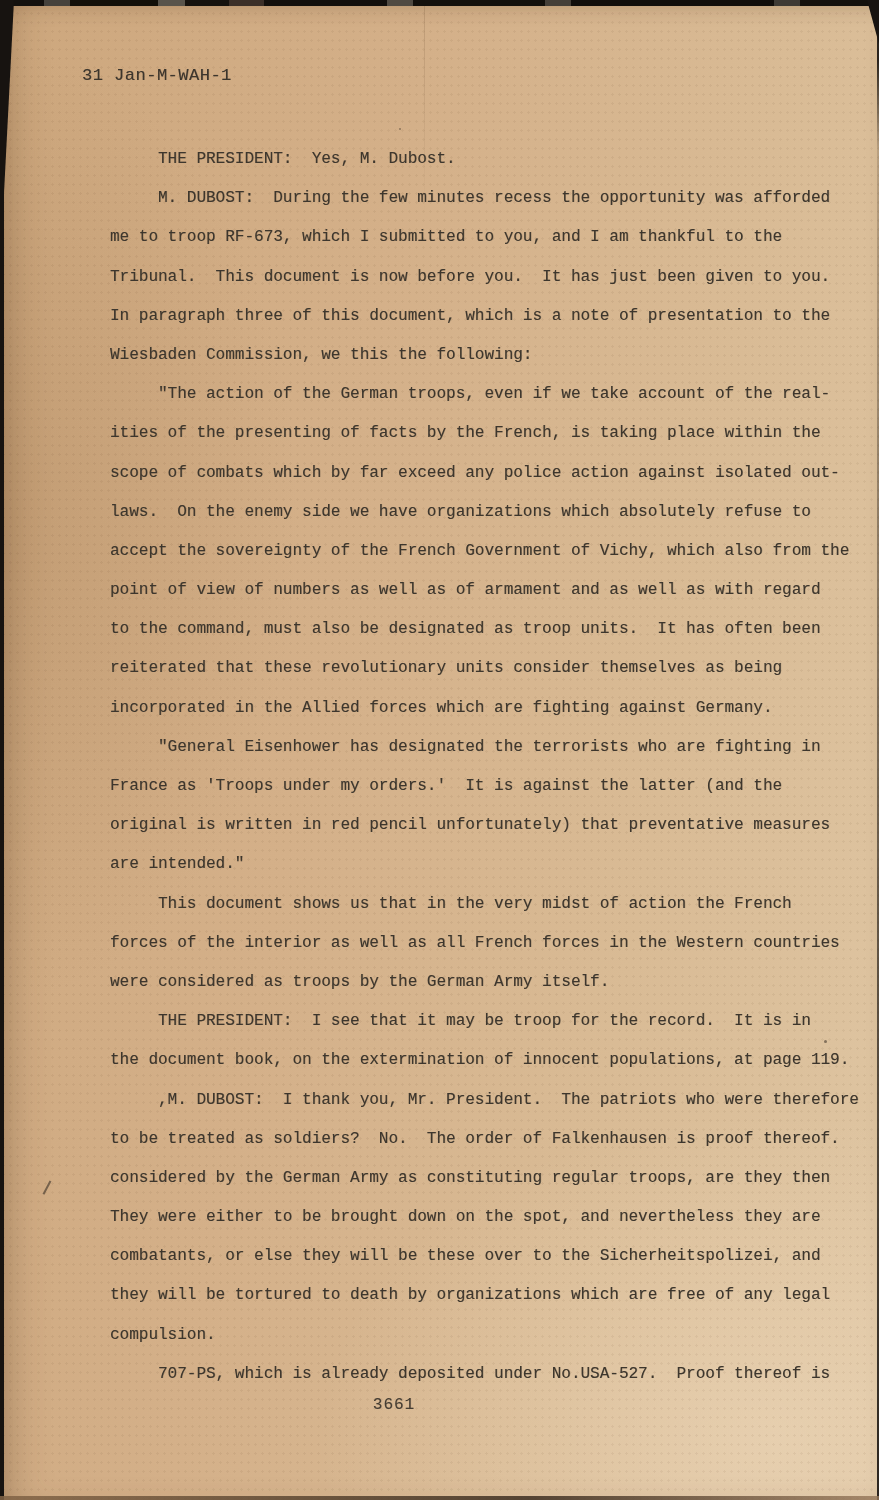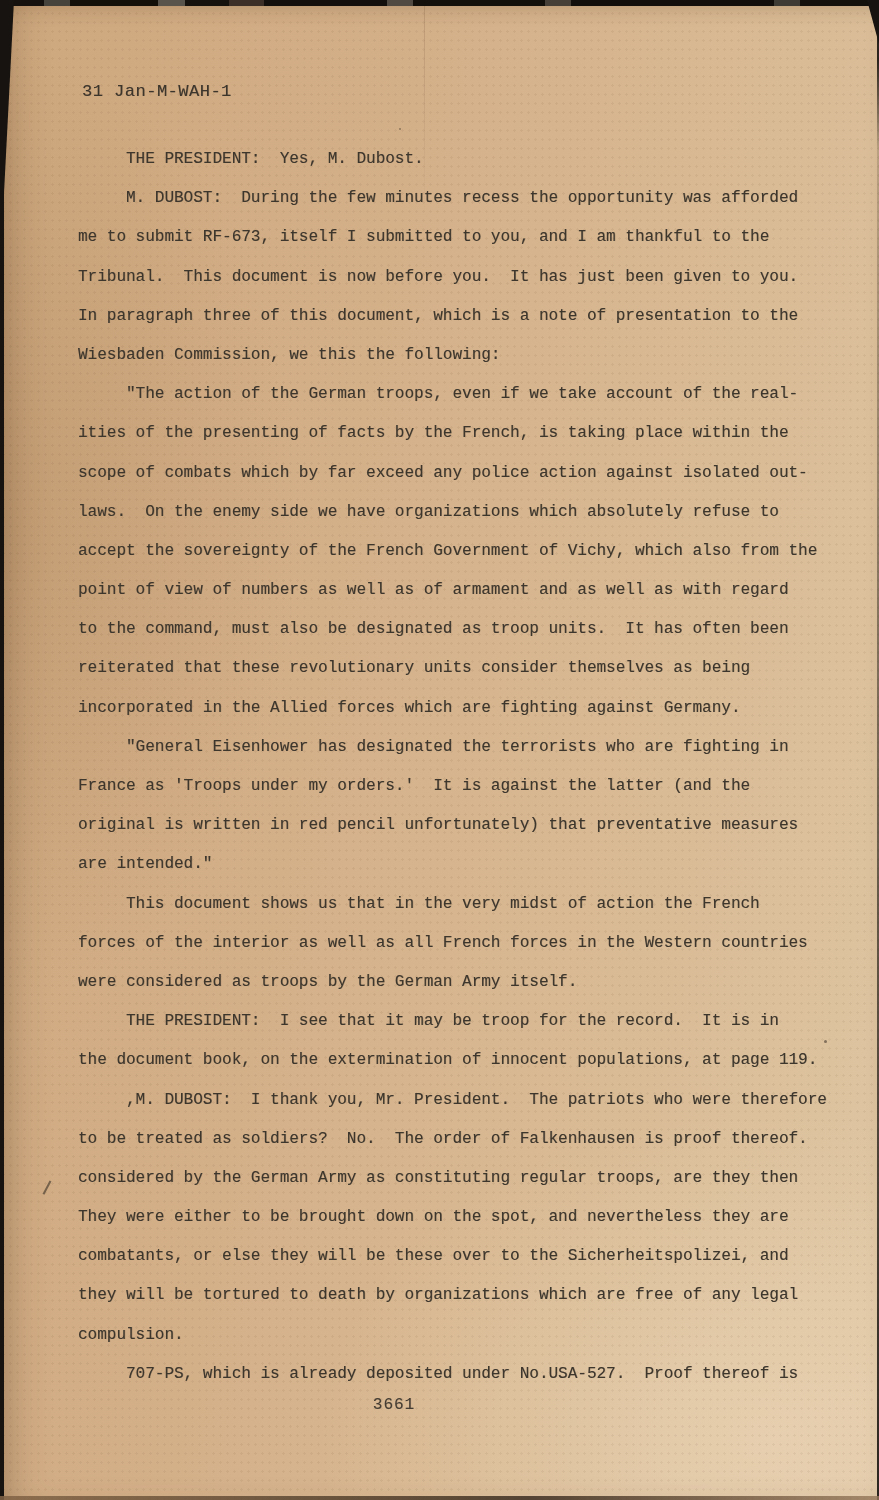--- a/index.html
+++ b/index.html
@@ -47,30 +47,30 @@
   .edge-right{
     position:absolute;top:0;bottom:0;right:0;width:2px;
     background:linear-gradient(to bottom, rgba(23,19,16,0.9) 0 4%, rgba(23,19,16,0.15) 10%, rgba(23,19,16,0.55) 55%, rgba(23,19,16,0.9) 100%);
   }
   .edge-bottom{
     position:absolute;left:0;right:0;bottom:0;height:4px;
     background:linear-gradient(90deg, rgba(130,100,70,0.85), rgba(70,55,40,0.9) 60%, rgba(150,120,90,0.8));
   }
   
   .header-line{
-    position:absolute;left:82px;top:82px;
+    position:absolute;left:82px;top:66px;
     font-size:17px;color:#3c352c;letter-spacing:0.5px;white-space:pre;
     text-shadow:0.5px 0.4px 0 rgba(60,53,44,0.4);
   }
   .body-text{
     position:absolute;left:78px;top:140px;width:760px;
     font-size:16px;line-height:39.2px;color:#3d362d;
     text-shadow:0.5px 0.4px 0 rgba(61,54,45,0.38);
   }
-  .line{white-space:pre;height:39.2px;}
+  .line{white-space:pre;height:39.2px;margin-left:32px;}
   .page-number{
     position:absolute;left:0;top:1396px;width:788px;text-align:center;
     font-size:16px;color:#453d33;letter-spacing:1px;
     text-shadow:0.5px 0.4px 0 rgba(69,61,51,0.35);
   }
   
   .mark-slash{
     position:absolute;left:46px;top:1180px;width:1.5px;height:15px;
     background:rgba(70,58,46,0.65);transform:rotate(28deg);
   }
@@ -82,21 +82,21 @@
 
 <div class="page">
   <div class="texture"></div>
   <div class="crease"></div>
 
   <div class="header-line">31 Jan-M-WAH-1</div>
 
   <div class="body-text">
       <div class="line">     THE PRESIDENT:  Yes, M. Dubost.</div>
       <div class="line">     M. DUBOST:  During the few minutes recess the opportunity was afforded</div>
-      <div class="line">me to submit RF-673, itself I submitted to you, and I am thankful to the</div>
+      <div class="line">me to troop RF-673, which I submitted to you, and I am thankful to the</div>
       <div class="line">Tribunal.  This document is now before you.  It has just been given to you.</div>
       <div class="line">In paragraph three of this document, which is a note of presentation to the</div>
       <div class="line">Wiesbaden Commission, we this the following:</div>
       <div class="line">     "The action of the German troops, even if we take account of the real-</div>
       <div class="line">ities of the presenting of facts by the French, is taking place within the</div>
       <div class="line">scope of combats which by far exceed any police action against isolated out-</div>
       <div class="line">laws.  On the enemy side we have organizations which absolutely refuse to</div>
       <div class="line">accept the sovereignty of the French Government of Vichy, which also from the</div>
       <div class="line">point of view of numbers as well as of armament and as well as with regard</div>
       <div class="line">to the command, must also be designated as troop units.  It has often been</div>

